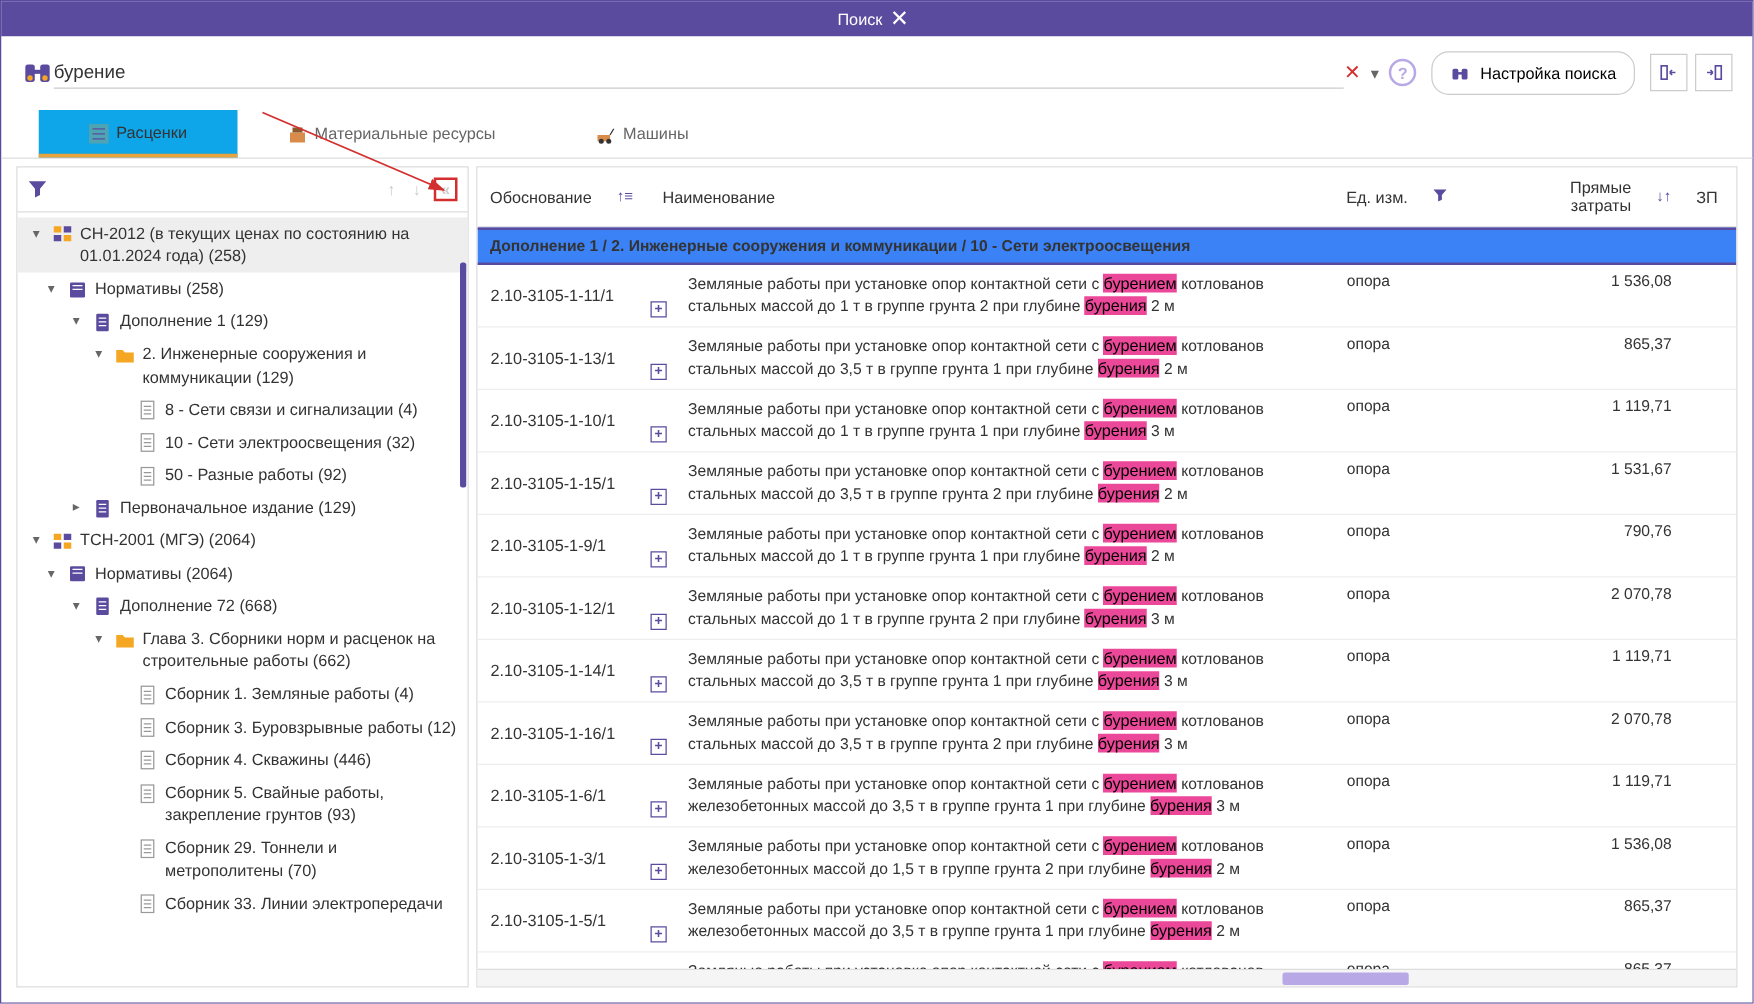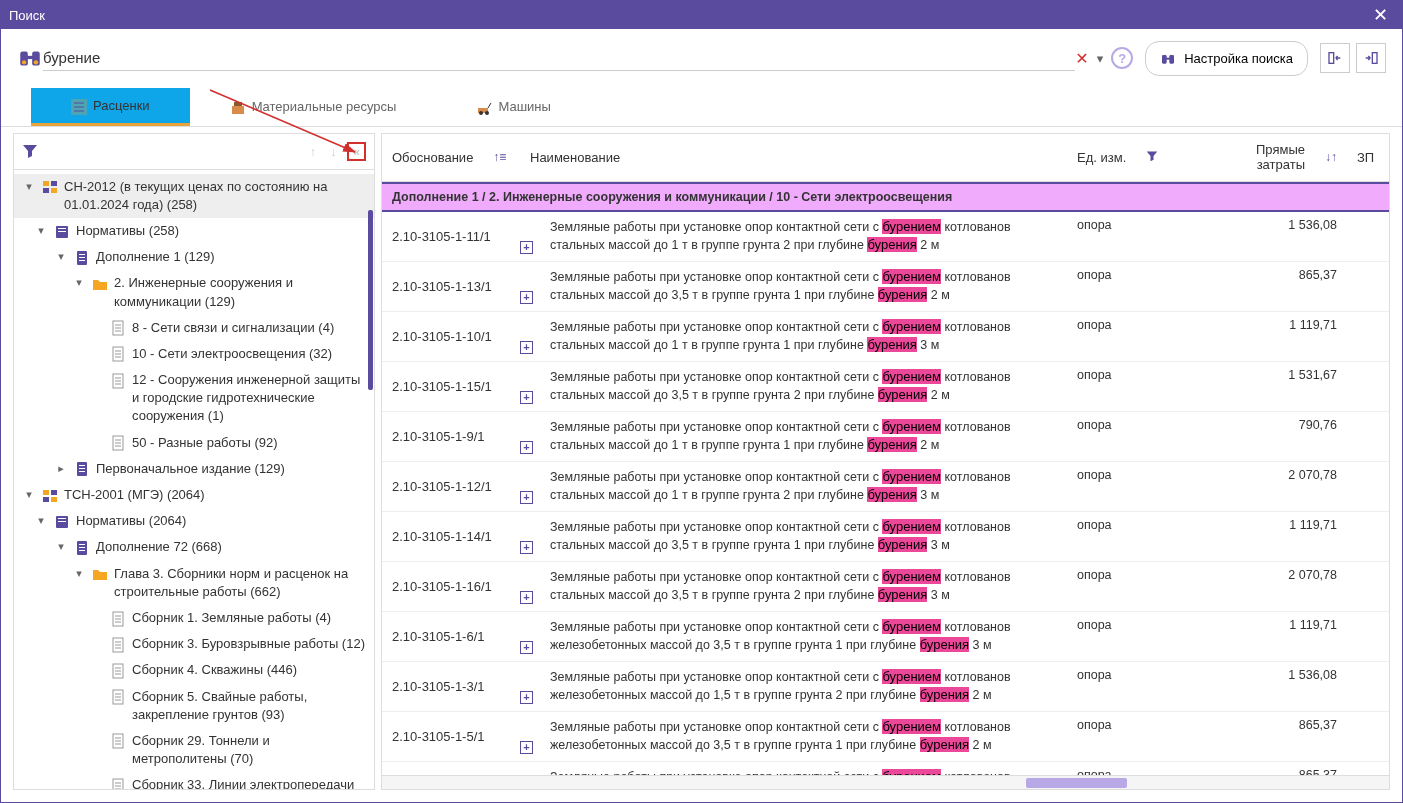--- a/index.html
+++ b/index.html
@@ -1,18 +1,18 @@
 <!DOCTYPE html>
 <html><head>
 <meta charset="utf-8">
 <style>
 *{box-sizing:border-box;margin:0;padding:0;font-family:'Segoe UI',Arial,sans-serif;font-size:13px}
 body{background:#fff;overflow:hidden}
 .app{border:1px solid #5b4b9e;width:1403px;height:803px;display:flex;flex-direction:column;background:#fff}
-.titlebar{background:#5b4b9e;color:#fff;height:28px;display:flex;align-items:center;padding:0 8px;justify-content:space-between}
+.titlebar{background:#5b4b9e;color:#fff;height:28px;display:flex;align-items:center;padding:0 8px;justify-content:center}
 .titlebar .title{font-size:13px}
 .close-x{color:#fff;font-size:18px;cursor:pointer;padding:0 6px}
 .toolbar{display:flex;align-items:center;padding:12px 16px;gap:12px}
 .search-wrap{display:flex;align-items:center;flex:1;}
 .bino{width:26px;height:26px;position:relative}
 .bino svg{width:26px;height:26px}
 .search-input{flex:1;border:none;border-bottom:1px solid #ccc;font-size:15px;padding:4px 0;outline:none;color:#333}
 .search-icons{display:flex;align-items:center;gap:8px;color:#888}
 .search-icons span{cursor:pointer}
 .help-circle{border:2px solid #b8a9e6;color:#b8a9e6;border-radius:50%;width:22px;height:22px;display:flex;align-items:center;justify-content:center;font-weight:bold}
@@ -42,21 +42,21 @@
 .content{flex:1;border:1px solid #ddd;display:flex;flex-direction:column;overflow:hidden;position:relative}
 .grid-head{display:flex;border-bottom:1px solid #ddd;background:#fff;height:48px;align-items:center}
 .grid-head .col{padding:8px 10px;font-weight:500;color:#333;display:flex;align-items:center;justify-content:flex-start;gap:20px}
 .col-code{width:138px}
 .col-name{flex:1}
 .col-unit{width:134px}
 .col-cost{width:146px;text-align:right;justify-content:flex-end}
 .col-zp{width:42px}
 .sort-icon,.filter-col-icon{color:#5b4b9e;font-size:12px;cursor:pointer}
 .grid-body{flex:1;overflow-y:auto}
-.group-header{background:#f0abfc;padding:6px 10px;font-weight:600;color:#333;border-top:2px solid #5b4b9e;border-bottom:2px solid #5b4b9e;font-size:12.5px}
+.group-header{background:#3b82f6;padding:6px 10px;font-weight:600;color:#333;border-top:2px solid #5b4b9e;border-bottom:2px solid #5b4b9e;font-size:12.5px}
 .grid-row{display:flex;border-bottom:1px solid #eee;padding:3px 0}
 .grid-row .col{padding:3px 10px;font-size:12.5px;color:#333}
 .cell-code{width:138px;display:flex;align-items:center;gap:6px}
 .expand-box{width:13px;height:13px;border:1px solid #5b4b9e;color:#5b4b9e;display:flex;align-items:center;justify-content:center;font-size:11px;font-weight:bold;cursor:pointer;flex-shrink:0;margin-top:2px;line-height:1}
 .cell-name{flex:1;line-height:1.4}
 .cell-unit{width:134px}
 .cell-cost{width:146px;text-align:right}
 .cell-zp{width:42px}
 .hl{background:#ec4899;color:#000}
 .hscroll{height:14px;border-top:1px solid #ddd;position:relative;background:#f5f5f5}
@@ -227,30 +227,20 @@
             <span class="tree-label">10 - Сети электроосвещения (32)</span>
           </div>
           <div class="tree-node indent-4">
             <span class="tree-toggle"></span>
             <span class="tree-icon"><svg class="ic" viewBox="0 0 16 16">
                 <rect x="3" y="1" width="10" height="14" fill="#fff" stroke="#999"></rect>
                 <line x1="5" y1="5" x2="11" y2="5" stroke="#999"></line>
                 <line x1="5" y1="8" x2="11" y2="8" stroke="#999"></line>
                 <line x1="5" y1="11" x2="11" y2="11" stroke="#999"></line>
               </svg></span>
-            <span class="tree-label">12 - Сооружения инженерной защиты и городские гидротехнические сооружения (1)</span>
-          </div>
-          <div class="tree-node indent-4">
-            <span class="tree-toggle"></span>
-            <span class="tree-icon"><svg class="ic" viewBox="0 0 16 16">
-                <rect x="3" y="1" width="10" height="14" fill="#fff" stroke="#999"></rect>
-                <line x1="5" y1="5" x2="11" y2="5" stroke="#999"></line>
-                <line x1="5" y1="8" x2="11" y2="8" stroke="#999"></line>
-                <line x1="5" y1="11" x2="11" y2="11" stroke="#999"></line>
-              </svg></span>
             <span class="tree-label">50 - Разные работы (92)</span>
           </div>
           <div class="tree-node indent-2">
             <span class="tree-toggle">▸</span>
             <span class="tree-icon"><svg class="ic" viewBox="0 0 16 16">
                 <rect x="3" y="1" width="10" height="14" rx="1" fill="#5b4b9e"></rect>
                 <rect x="5" y="4" width="6" height="1" fill="#fff"></rect>
                 <rect x="5" y="7" width="6" height="1" fill="#fff"></rect>
                 <rect x="5" y="10" width="6" height="1" fill="#fff"></rect>
               </svg></span>

